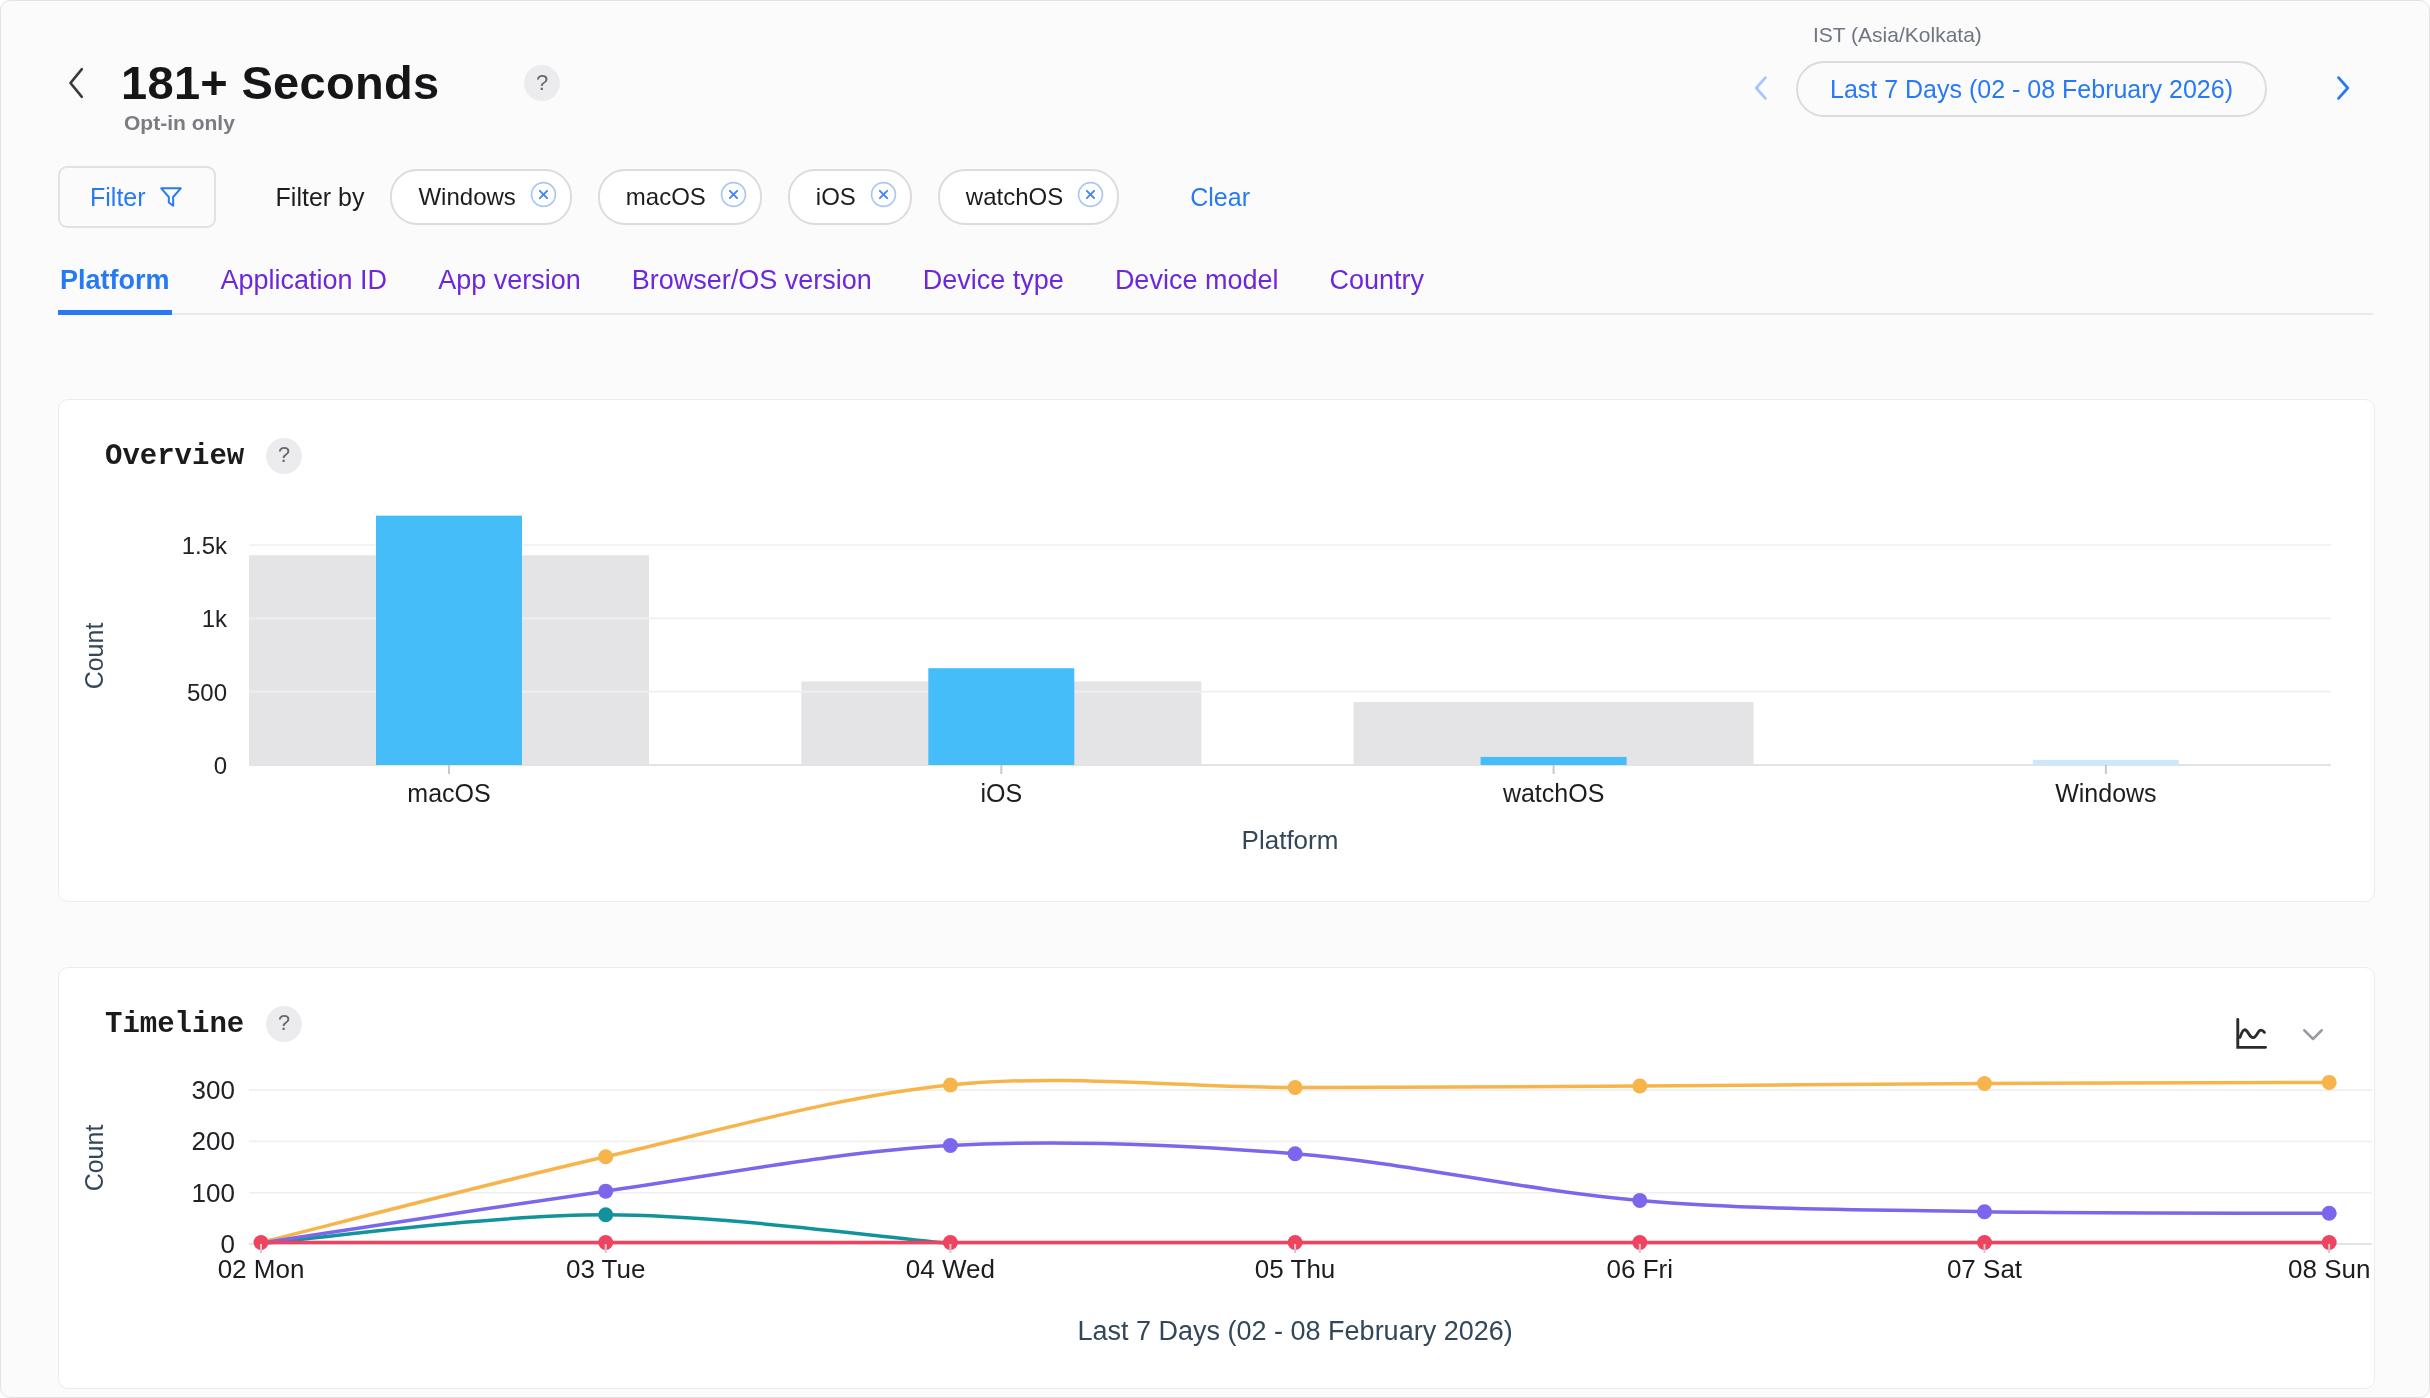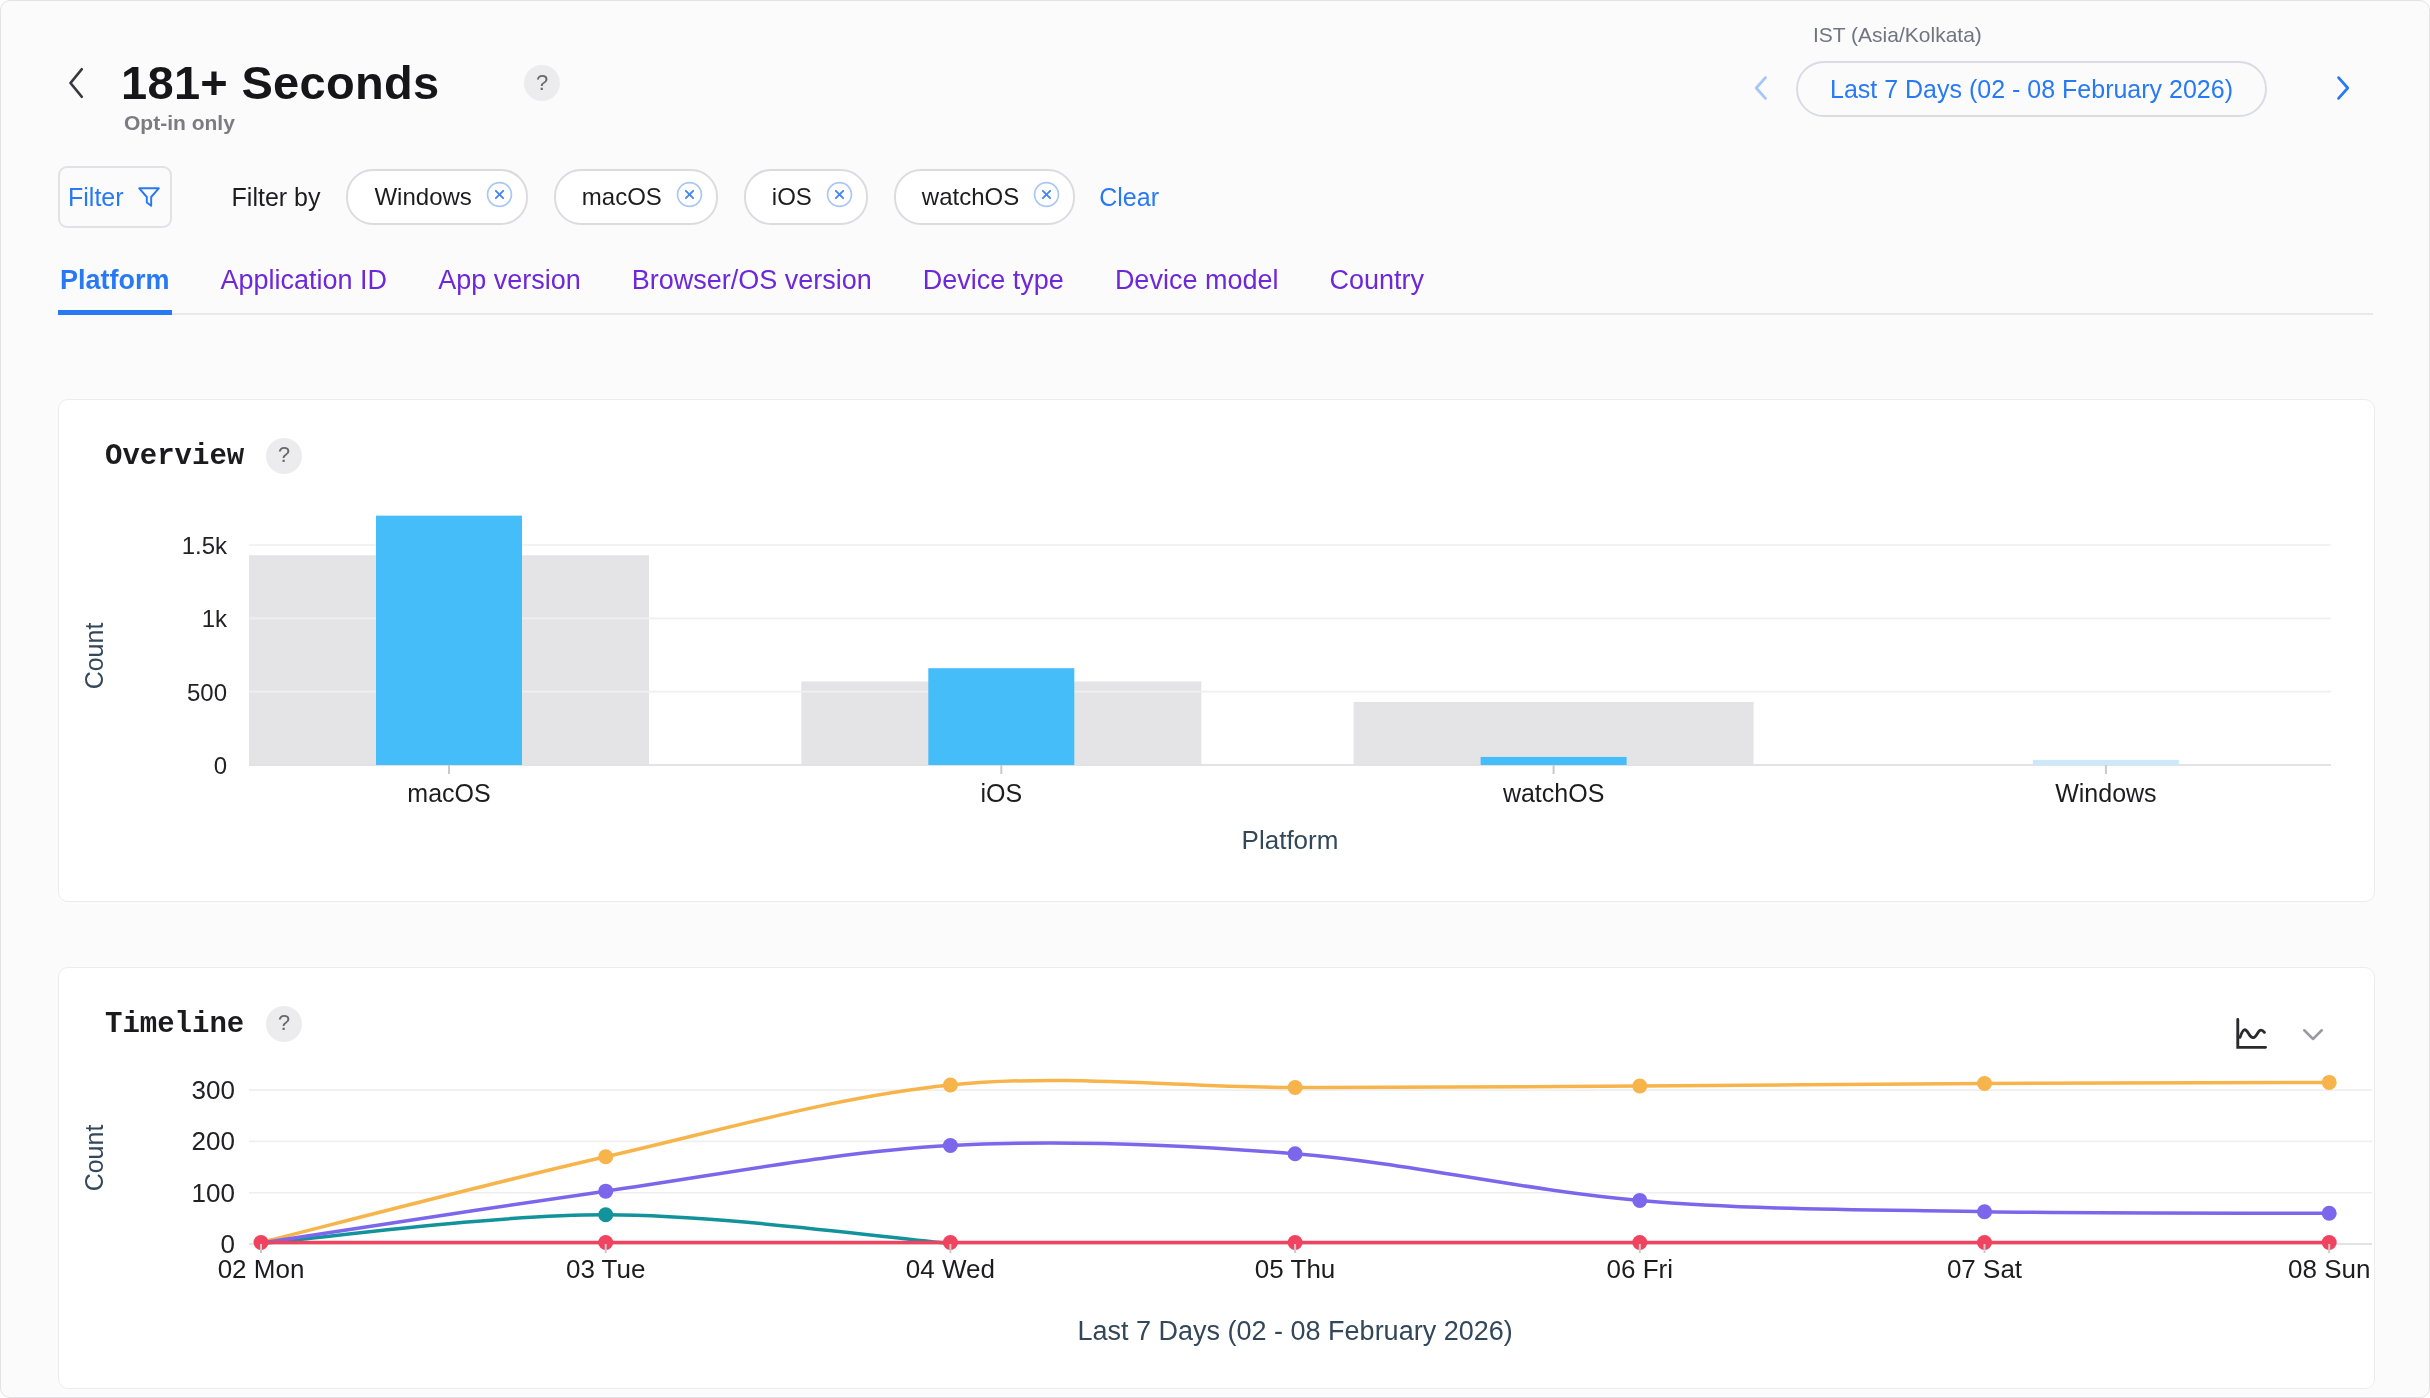--- a/index.html
+++ b/index.html
@@ -13,27 +13,27 @@
               font-size:22px;display:flex;align-items:center;justify-content:center;}
   .header-help{position:absolute;left:523px;top:64px;}
   .subtitle{position:absolute;left:123px;top:110px;font-size:21px;color:#7b7b81;font-weight:bold;}
   .tz-label{position:absolute;left:1812px;top:22px;font-size:21px;color:#6f7581;}
   .date-pill{position:absolute;left:1795px;top:60px;height:52px;border:2px solid #d9dce1;border-radius:28px;
              display:flex;align-items:center;padding:0 32px;font-size:25px;color:#2779f4;cursor:pointer;}
   .pill-prev{position:absolute;left:1748px;top:72px;}
   .pill-next{position:absolute;left:2328px;top:72px;}
   
   .filter-row{position:absolute;left:57px;top:166px;height:60px;display:flex;align-items:center;}
-  .filter-btn{display:flex;align-items:center;gap:12px;height:58px;padding:0 8px;border:2px solid #e2e2e6;
+  .filter-btn{display:flex;align-items:center;gap:12px;height:58px;padding:0 30px;border:2px solid #e2e2e6;
               border-radius:9px;color:#2779f4;font-size:25px;cursor:pointer;background:transparent;}
   .filter-by{margin-left:60px;font-size:25px;color:#1d1d1f;}
   .chips{display:flex;gap:26px;margin-left:26px;}
   .chip{height:52px;border:2px solid #dcdce0;border-radius:27px;background:#fff;display:flex;
         align-items:center;gap:14px;padding:0 13px 0 26px;font-size:24px;color:#1d1d1f;cursor:pointer;}
-  .clear-btn{margin-left:24px;font-size:25px;color:#2779f4;cursor:pointer;}
+  .clear-btn{margin-left:71px;font-size:25px;color:#2779f4;cursor:pointer;}
   
   .tabs{position:absolute;left:57px;top:264px;width:2315px;display:flex;gap:47px;border-bottom:2px solid #e9e9eb;}
   .tab{font-size:27px;color:#6d28d9;padding:0 2px 17px 2px;cursor:pointer;white-space:nowrap;}
   .tab.active{color:#2779f4;font-weight:700;border-bottom:5px solid #2779f4;margin-bottom:-2px;padding-bottom:14px;}
   
   .card{position:absolute;left:57px;width:2315px;background:#ffffff;border:1px solid #ececef;border-radius:10px;overflow:hidden;}
   #overview-card{top:398px;height:501px;}
   #timeline-card{top:966px;height:420px;}
   .card-header{position:absolute;left:46px;top:38px;display:flex;align-items:center;gap:22px;z-index:2;font-family:Liberation Mono, monospace;}
   .card-title{font-size:29px;font-weight:700;color:#1b1b1e;}

